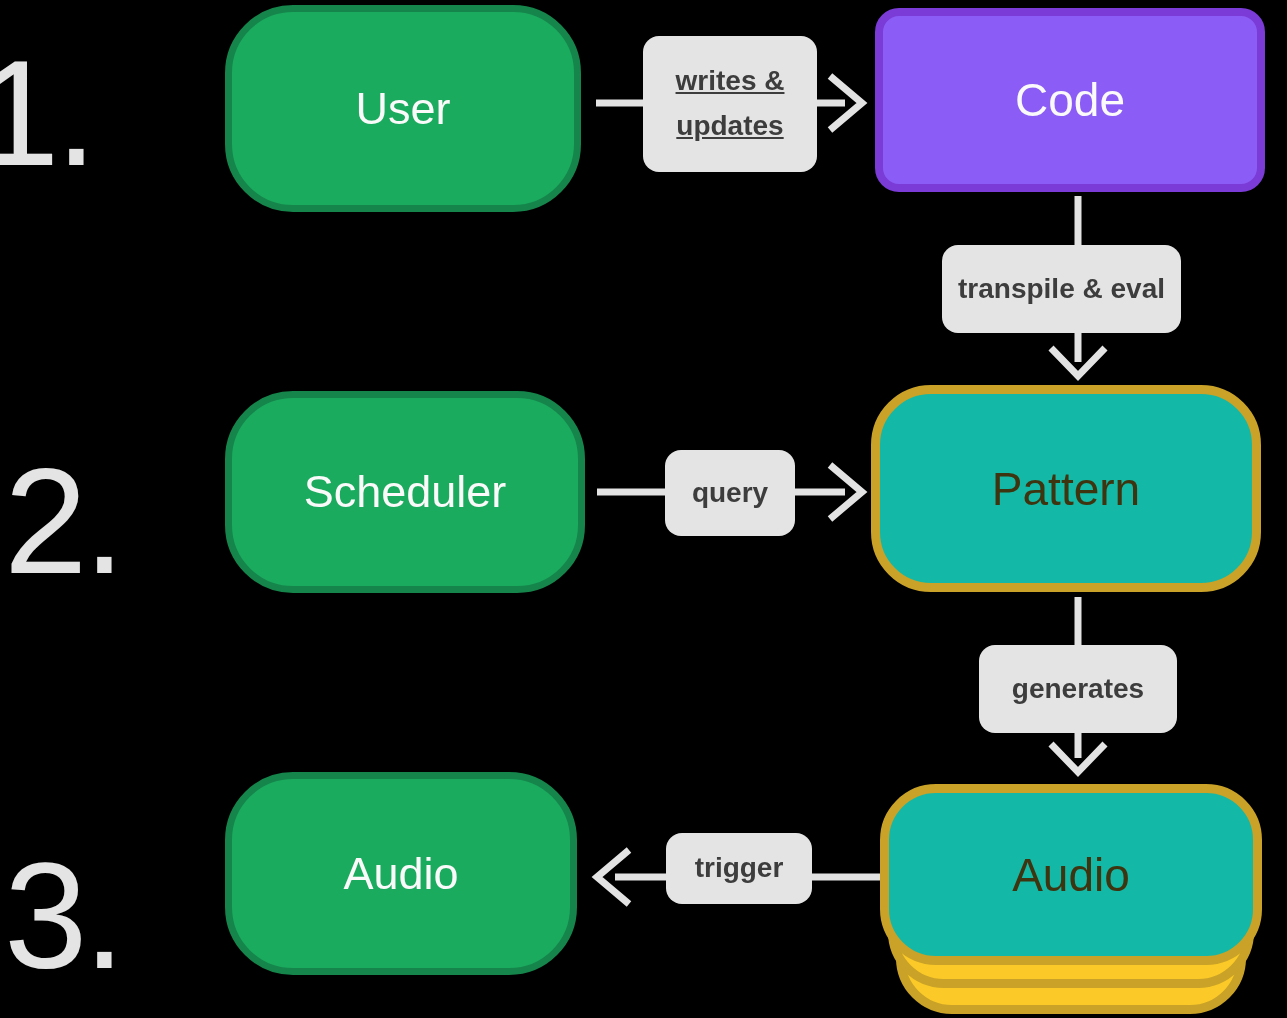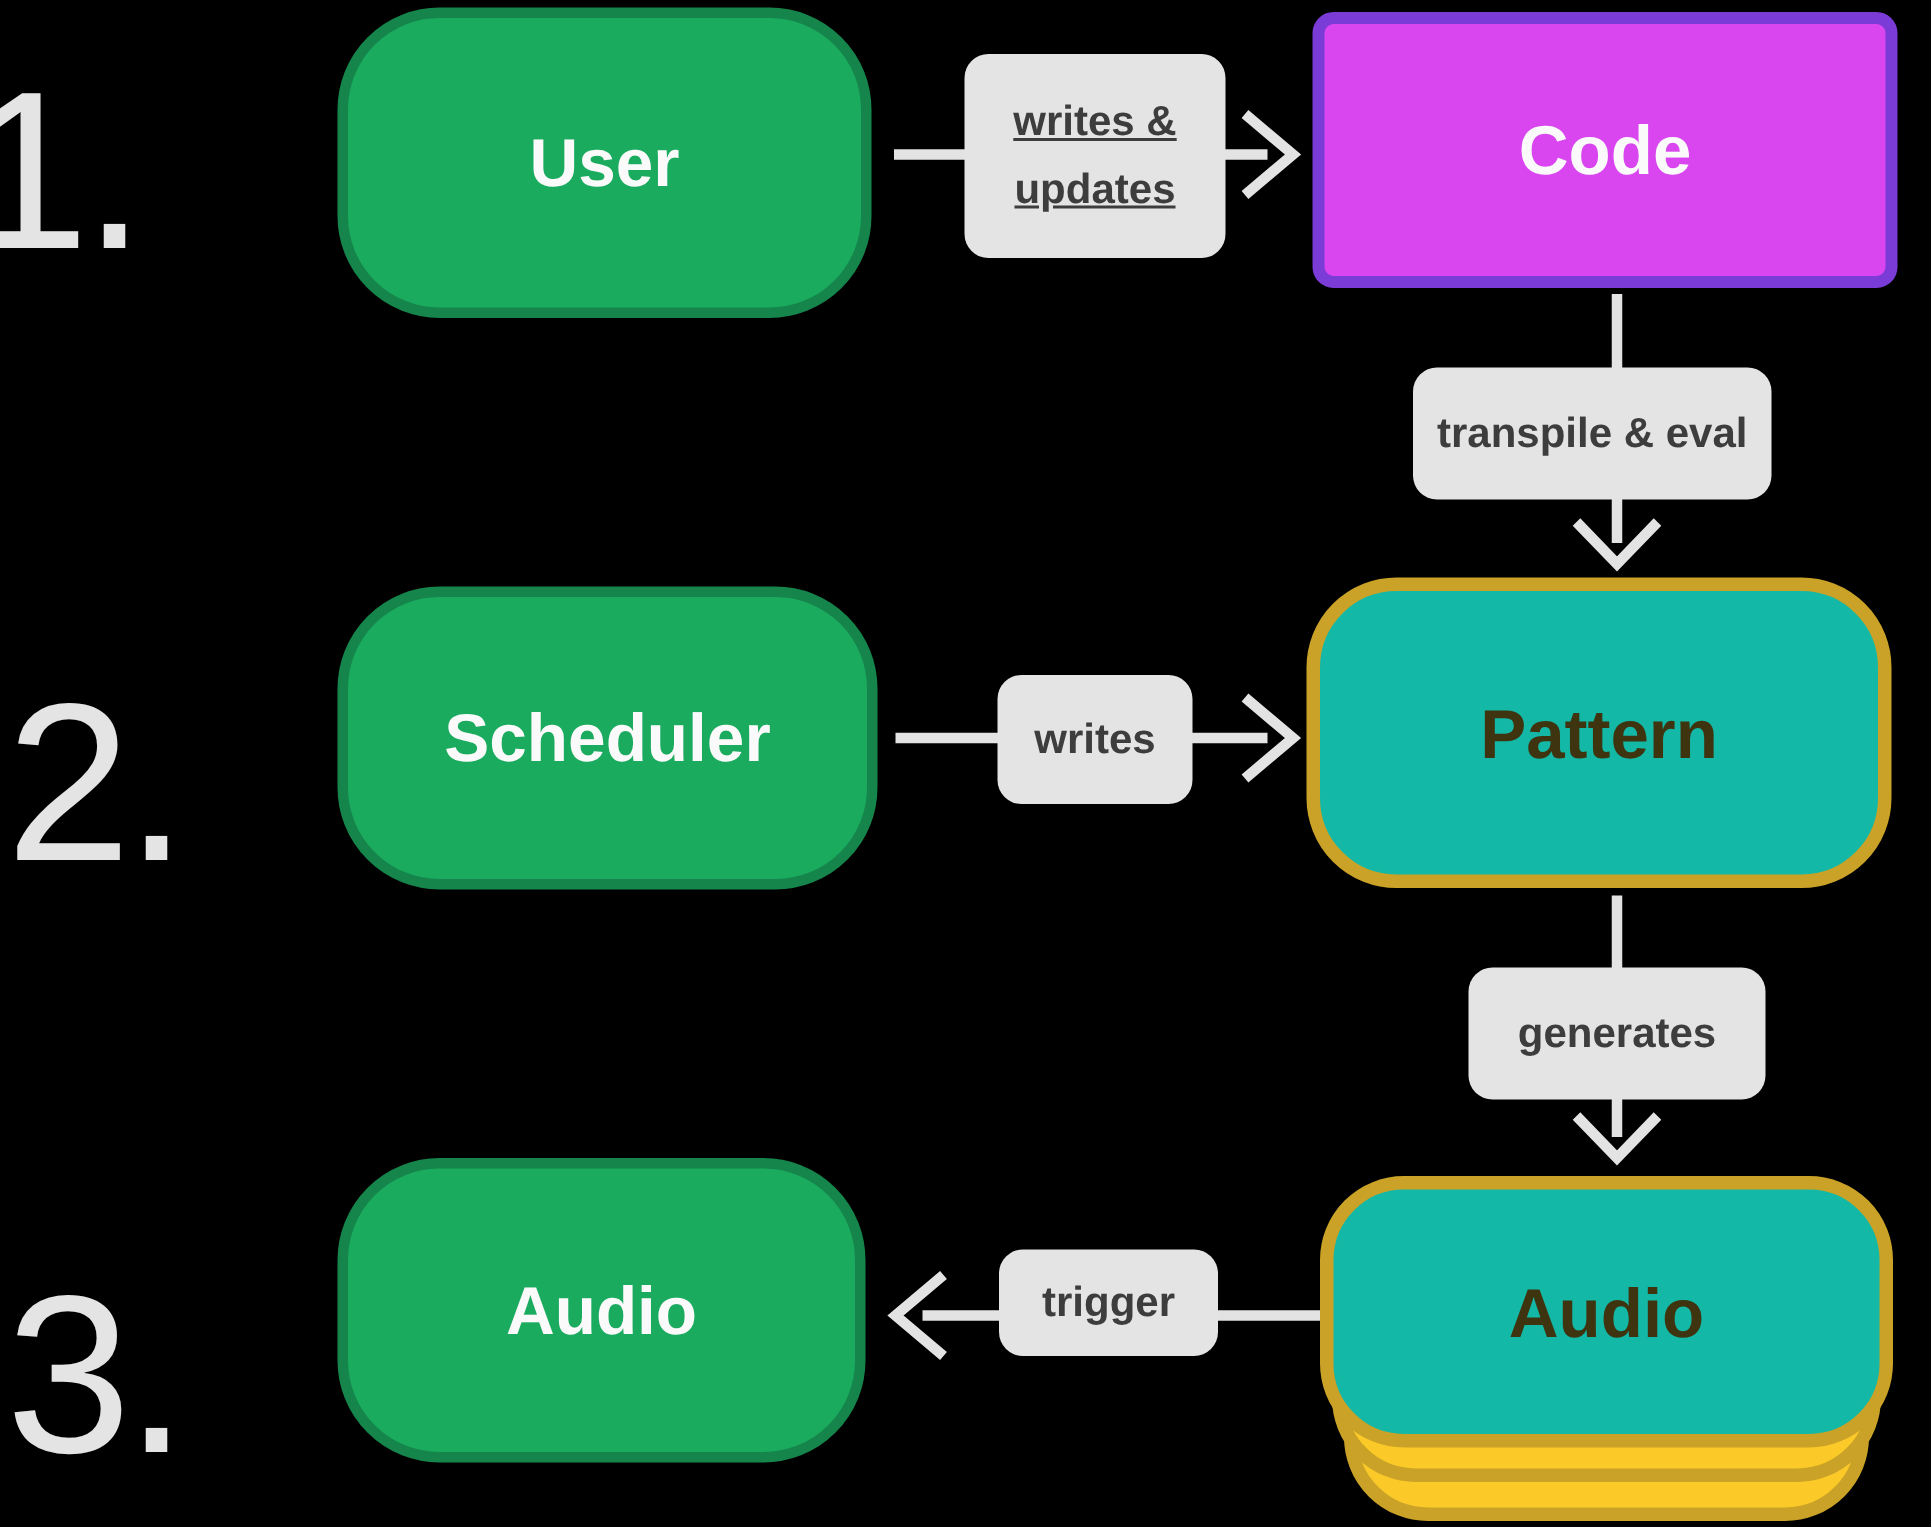--- a/index.html
+++ b/index.html
@@ -26,33 +26,32 @@
     letter-spacing: -4px;
   }
   .node {
     position: absolute;
     z-index: 2;
     box-sizing: border-box;
     display: flex;
     align-items: center;
     justify-content: center;
     text-align: center;
-    font-weight: bold;
   }
   .node.green {
     background: #1aab5e;
     border: 7px solid #15854b;
     border-radius: 68px;
     color: #fafafa;
     font-size: 45px;
   }
   .node.purple {
-    background: #d946ef;
+    background: #8b5cf6;
     border: 8px solid #7a3bd6;
-    border-radius: 14px;
+    border-radius: 24px;
     color: #fafafa;
     font-size: 46px;
   }
   .node.yellow {
     background: #14b8a6;
     border: 9px solid #c9a227;
     border-radius: 60px;
     color: #3e3510;
     font-size: 46px;
   }
@@ -128,17 +127,17 @@
   </div>
 
   <div class="stack-card" style="left:896px; top:836px; width:350px; height:178px;"></div>
   <div class="stack-card" style="left:888px; top:810px; width:366px; height:178px;"></div>
   <div class="node yellow" style="left:880px; top:784px; width:382px; height:181px; border-radius:56px;">
     <span>Audio</span>
   </div>
 
   <div class="badge" style="left:643px; top:36px; width:174px; height:136px;text-decoration:underline;">writes &amp; updates</div>
   <div class="badge" style="left:942px; top:245px; width:239px; height:88px;">transpile &amp; eval</div>
-  <div class="badge" style="left:665px; top:450px; width:130px; height:86px;">writes</div>
+  <div class="badge" style="left:665px; top:450px; width:130px; height:86px;">query</div>
   <div class="badge" style="left:979px; top:645px; width:198px; height:88px;">generates</div>
   <div class="badge" style="left:666px; top:833px; width:146px; height:71px;">trigger</div>
 
 </div>
 
 </body></html>

